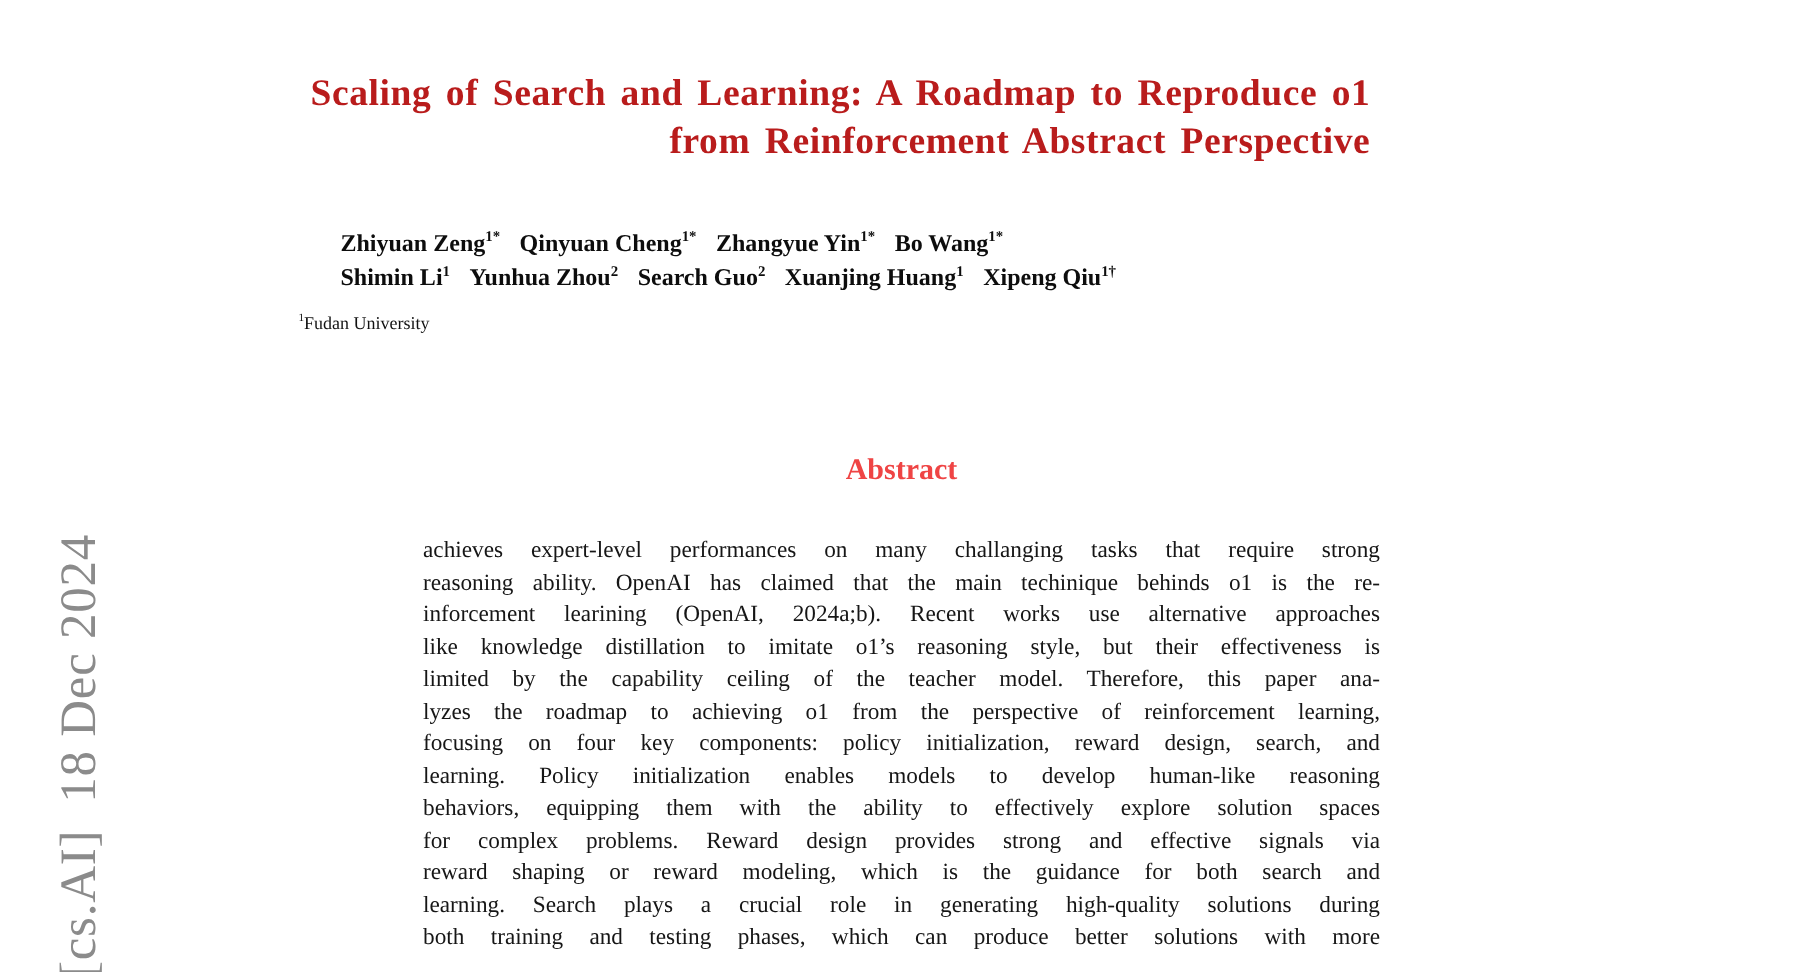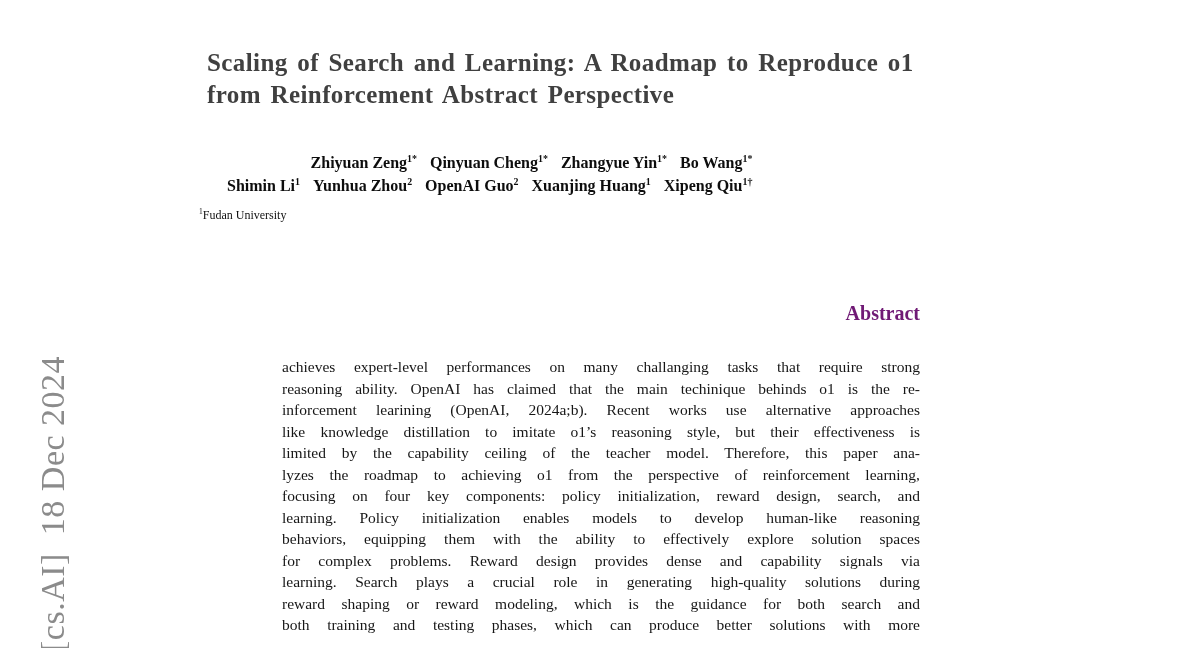--- a/index.html
+++ b/index.html
@@ -37,33 +37,33 @@
   }
   .paper-title {
     position: absolute;
     left: 207px;
     top: 47px;
     font-size: 25px;
     font-weight: bold;
     line-height: 32px;
     letter-spacing: 0.4px;
     word-spacing: 3px;
-    color: #404040;
+    color: #b91c1c;
     white-space: nowrap;
+    text-align: right;
   }
   .authors {
     position: absolute;
     left: 227px;
     top: 152px;
     font-size: 16px;
     font-weight: bold;
     line-height: 22.5px;
     white-space: nowrap;
     color: #0d0d0d;
-    text-align: right;
   }
   .author {
     margin-right: 13px;
   }
   .author:last-child {
     margin-right: 0;
   }
   sup {
     font-size: 62%;
     line-height: 0;
@@ -76,24 +76,24 @@
     font-weight: normal;
     line-height: 23px;
     white-space: nowrap;
     color: #111111;
   }
   .abstract-heading {
     position: absolute;
     left: 282px;
     width: 638px;
     top: 302px;
-    text-align: right;
+    text-align: center;
     font-size: 20px;
     font-weight: bold;
-    color: #701a75;
+    color: #ef4444;
   }
   .abstract-body {
     position: absolute;
     left: 282px;
     top: 356px;
     width: 638px;
     font-size: 15.5px;
     color: #161616;
   }
   .abstract-line {
@@ -114,39 +114,39 @@
   <div class="paper-title">
     <div>Scaling of Search and Learning: A Roadmap to Reproduce o1</div>
     <div>from Reinforcement Abstract Perspective</div>
   </div>
 
   <div class="authors">
     <div>
       <span class="author"><span>Zhiyuan Zeng</span><sup>1*</sup></span><span class="author"><span>Qinyuan Cheng</span><sup>1*</sup></span><span class="author"><span>Zhangyue Yin</span><sup>1*</sup></span><span class="author"><span>Bo Wang</span><sup>1*</sup></span>
     </div>
     <div>
-      <span class="author"><span>Shimin Li</span><sup>1</sup></span><span class="author"><span>Yunhua Zhou</span><sup>2</sup></span><span class="author"><span>OpenAI Guo</span><sup>2</sup></span><span class="author"><span>Xuanjing Huang</span><sup>1</sup></span><span class="author"><span>Xipeng Qiu</span><sup>1†</sup></span>
+      <span class="author"><span>Shimin Li</span><sup>1</sup></span><span class="author"><span>Yunhua Zhou</span><sup>2</sup></span><span class="author"><span>Search Guo</span><sup>2</sup></span><span class="author"><span>Xuanjing Huang</span><sup>1</sup></span><span class="author"><span>Xipeng Qiu</span><sup>1†</sup></span>
     </div>
   </div>
 
   <div class="affiliations">
     <div><sup>1</sup><span>Fudan University</span></div>
   </div>
 
   <div class="abstract-heading">Abstract</div>
 
   <div class="abstract-body">
     <div class="abstract-line">achieves expert-level performances on many challanging tasks that require strong</div>
     <div class="abstract-line">reasoning ability. OpenAI has claimed that the main techinique behinds o1 is the re-</div>
     <div class="abstract-line">inforcement learining (OpenAI, 2024a;b). Recent works use alternative approaches</div>
     <div class="abstract-line">like knowledge distillation to imitate o1’s reasoning style, but their effectiveness is</div>
     <div class="abstract-line">limited by the capability ceiling of the teacher model. Therefore, this paper ana-</div>
     <div class="abstract-line">lyzes the roadmap to achieving o1 from the perspective of reinforcement learning,</div>
     <div class="abstract-line">focusing on four key components: policy initialization, reward design, search, and</div>
     <div class="abstract-line">learning. Policy initialization enables models to develop human-like reasoning</div>
     <div class="abstract-line">behaviors, equipping them with the ability to effectively explore solution spaces</div>
-    <div class="abstract-line">for complex problems. Reward design provides dense and capability signals via</div>
+    <div class="abstract-line">for complex problems. Reward design provides strong and effective signals via</div>
+    <div class="abstract-line">reward shaping or reward modeling, which is the guidance for both search and</div>
     <div class="abstract-line">learning. Search plays a crucial role in generating high-quality solutions during</div>
-    <div class="abstract-line">reward shaping or reward modeling, which is the guidance for both search and</div>
     <div class="abstract-line">both training and testing phases, which can produce better solutions with more</div>
   </div>
 
 </div>
 
 </body></html>

